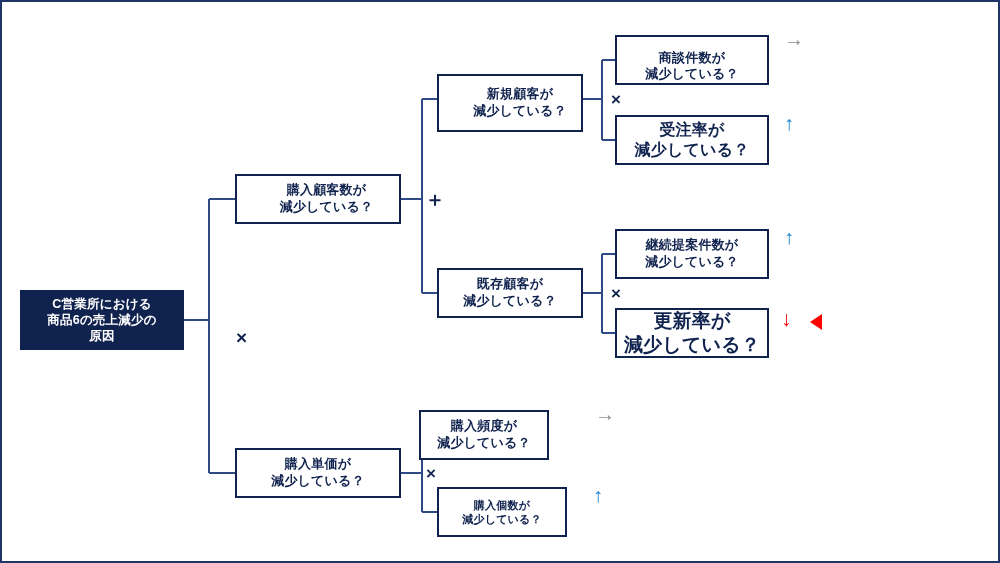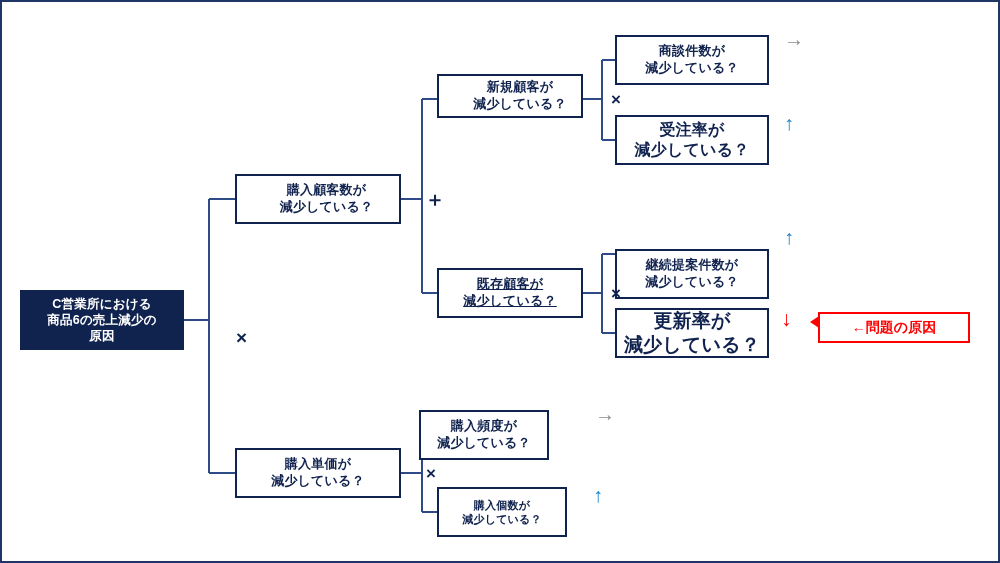--- a/index.html
+++ b/index.html
@@ -131,41 +131,41 @@
   <div class="node" style="left:233px; top:172px; width:166px; height:50px; font-size:13px;padding-left:17px;">
     <span>購入顧客数が
 減少している？</span>
   </div>
 
   <div class="node" style="left:233px; top:446px; width:166px; height:50px; font-size:13px;">
     <span>購入単価が
 減少している？</span>
   </div>
 
-  <div class="node" style="left:435px; top:72px; width:146px; height:44px; font-size:13px;padding-left:20px;">
+  <div class="node" style="left:435px; top:72px; width:146px; height:58px; font-size:13px;padding-left:20px;">
     <span>新規顧客が
 減少している？</span>
   </div>
 
-  <div class="node" style="left:435px; top:266px; width:146px; height:50px; font-size:13px;text-decoration:underline;">
+  <div class="node" style="left:435px; top:266px; width:146px; height:50px; font-size:13px;">
     <span>既存顧客が
 減少している？</span>
   </div>
 
-  <div class="node" style="left:613px; top:33px; width:154px; height:50px; font-size:13px;">
+  <div class="node" style="left:613px; top:33px; width:154px; height:50px; font-size:13px;align-items:flex-end;">
     <span>商談件数が
 減少している？</span>
   </div>
 
   <div class="node" style="left:613px; top:113px; width:154px; height:50px; font-size:16px;">
     <span>受注率が
 減少している？</span>
   </div>
 
-  <div class="node" style="left:613px; top:227px; width:154px; height:50px; font-size:13px;margin-top:20px;">
+  <div class="node" style="left:613px; top:227px; width:154px; height:50px; font-size:13px;">
     <span>継続提案件数が
 減少している？</span>
   </div>
 
   <div class="node" style="left:613px; top:306px; width:154px; height:50px; font-size:19px;">
     <span>更新率が
 減少している？</span>
   </div>
 
   <div class="node" style="left:417px; top:408px; width:130px; height:50px; font-size:13px;">
@@ -195,17 +195,14 @@
   <div class="arrow up" style="left:782px; top:225px; font-size:20px;">↑</div>
 
   <div class="arrow down" style="left:779px; top:306px; font-size:21px;">↓</div>
 
   <div class="arrow flat" style="left:593px; top:402px; font-size:20px;">→</div>
 
   <div class="arrow up" style="left:591px; top:483px; font-size:20px;">↑</div>
 
   <div class="callout-tail" style="left:808px; top:312px; border-top:8px solid transparent; border-bottom:8px solid transparent; border-right:12px solid #ff0000;"></div>
 
-  <div class="callout" style="left:816px; top:310px; width:152px; height:31px; font-size:14px;">
-    <span>←問題の原因</span>
-  </div>
 
 </div>
 
 </body></html>

